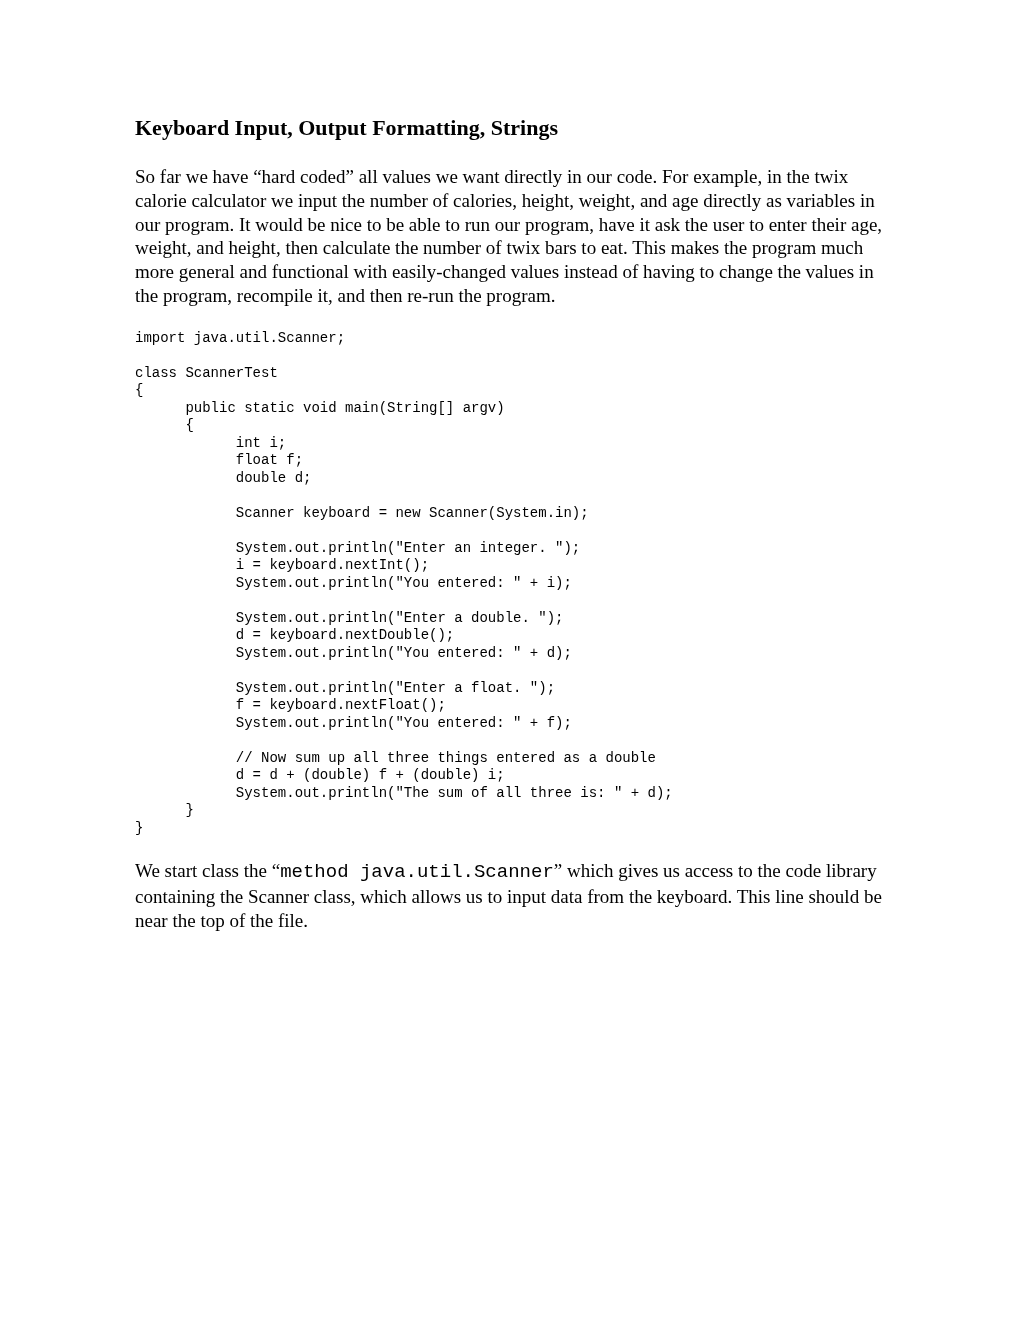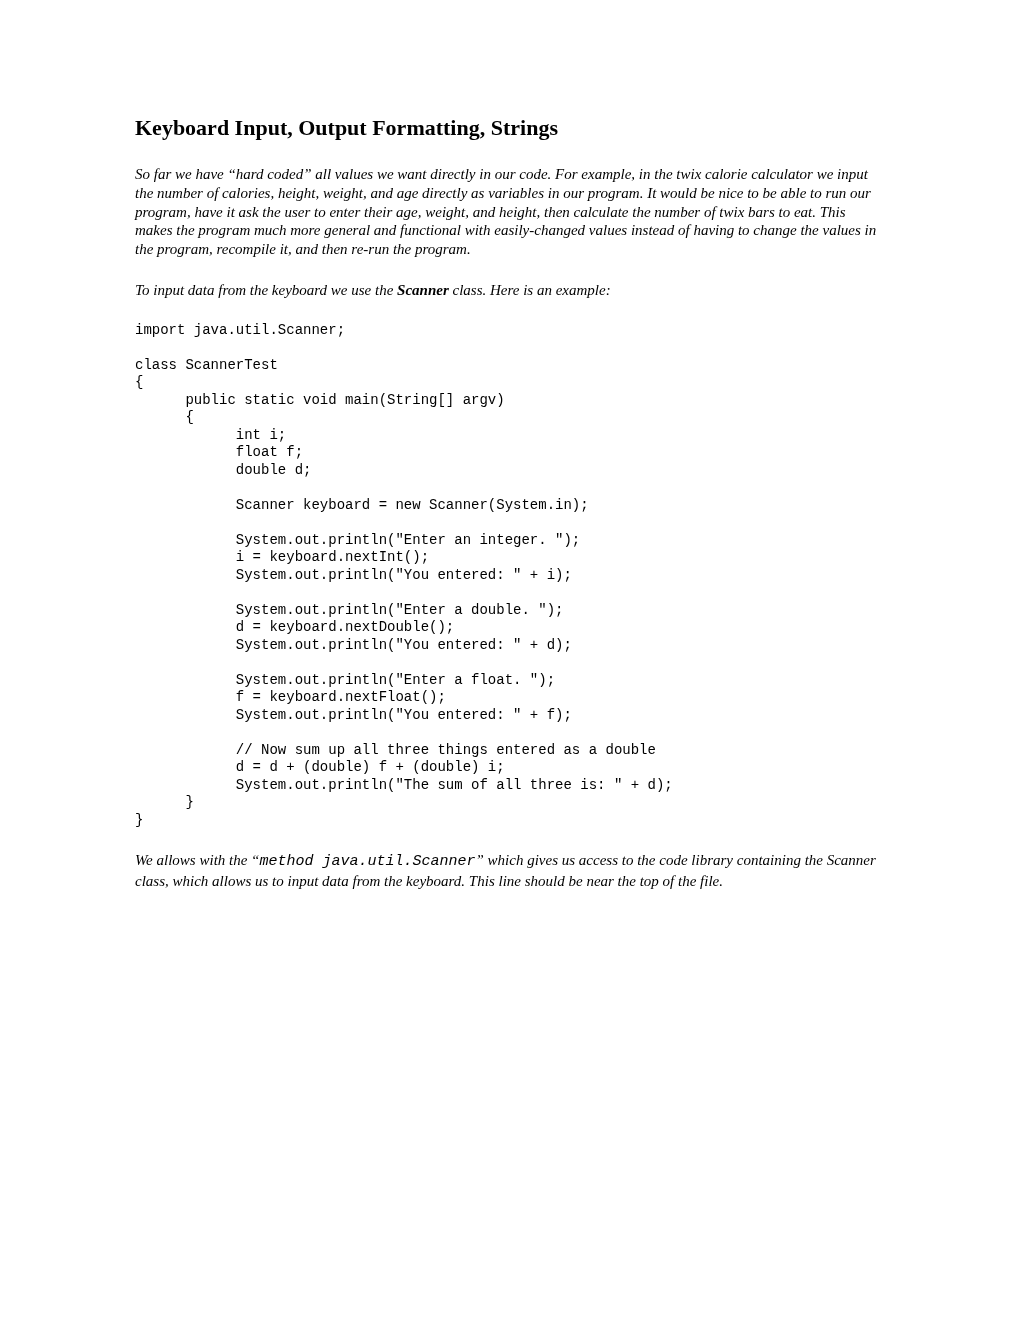--- a/index.html
+++ b/index.html
@@ -13,24 +13,23 @@
     .page {
       padding: 115px 115px 60px 135px;
       width: 750px;
     }
     h1 {
       font-size: 22px;
       font-weight: bold;
       margin: 0 0 24px 0;
     }
     p {
-      font-size: 15px;
+      font-size: 19px;
       line-height: 1.25;
       margin: 14px 0 22px 0;
-      font-style: italic;
     }
     .bold {
       font-weight: bold;
     }
     pre {
       font-family: 'Courier New', Courier, monospace;
       font-size: 14px;
       line-height: 1.25;
       margin: 13px 0 22px 0;
       white-space: pre;
@@ -40,23 +39,20 @@
     }
   </style>
 </head>
 <body>
 
 <div class="page">
   <h1>Keyboard Input, Output Formatting, Strings</h1>
 
   <p>So far we have “hard coded” all values we want directly in our code.  For example, in the twix calorie calculator we input the number of calories, height, weight, and age directly as variables in our program.  It would be nice to be able to run our program, have it ask the user to enter their age, weight, and height, then calculate the number of twix bars to eat.   This makes the program much more general and functional with easily-changed values instead of having to change the values in the program, recompile it, and then re-run the program.</p>
 
-  <p>
-    <span>To input data from the keyboard we use the </span><span class="bold">Scanner</span><span> class.  Here is an example:</span>
-  </p>
 
   <pre>import java.util.Scanner;
 
 class ScannerTest
 {
       public static void main(String[] argv)
       {
             int i;
             float f;
             double d;
@@ -75,16 +71,16 @@
             f = keyboard.nextFloat();
             System.out.println("You entered: " + f);
 
             // Now sum up all three things entered as a double
             d = d + (double) f + (double) i;
             System.out.println("The sum of all three is: " + d);
       }
 }</pre>
 
   <p>
-    <span>We allows with the “</span><span class="mono">method java.util.Scanner</span><span>” which gives us access to the code library containing the Scanner class, which allows us to input data from the keyboard.  This line should be near the top of the file.</span>
+    <span>We start class the “</span><span class="mono">method java.util.Scanner</span><span>” which gives us access to the code library containing the Scanner class, which allows us to input data from the keyboard.  This line should be near the top of the file.</span>
   </p>
 
 </div>
 
 </body></html>

